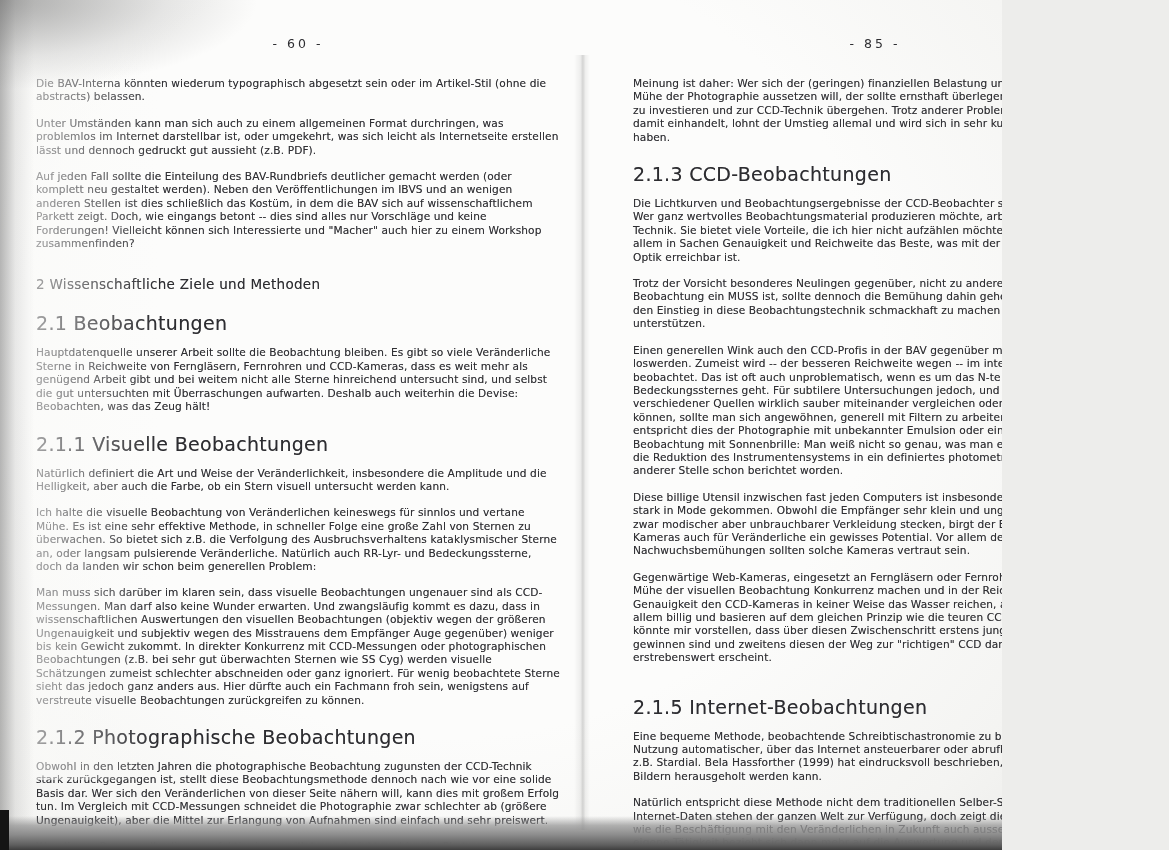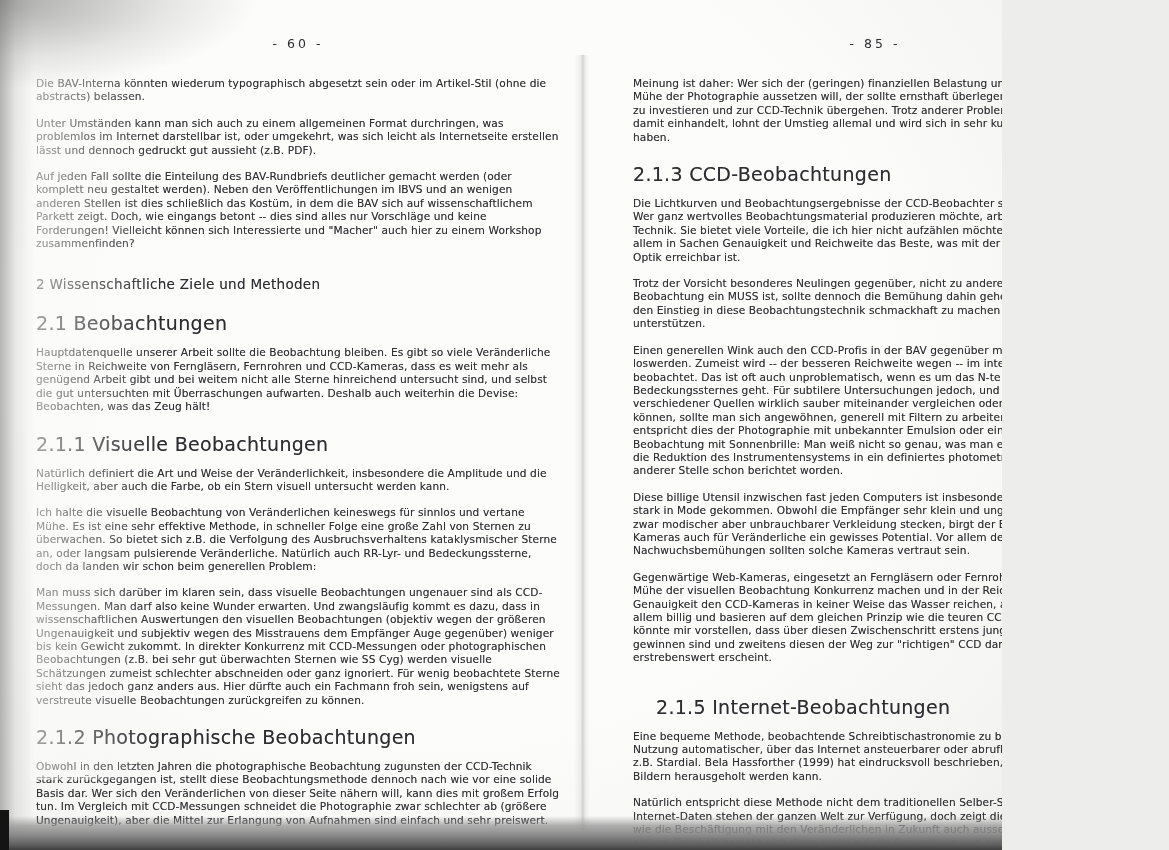--- a/index.html
+++ b/index.html
@@ -29,21 +29,21 @@
   .h1{
     margin:26px 0 8px 0;
     font-size:13.5px;line-height:17px;color:#2c2c30;font-weight:400;
     letter-spacing:0.3px;text-shadow:0 0 0.4px rgba(70,70,75,0.5);
   }
   .h2{
     margin:22px 0 14px 0;
     font-size:19px;line-height:17px;color:#2c2c30;font-weight:400;
     letter-spacing:0.3px;text-shadow:0 0 0.4px rgba(70,70,75,0.5);
   }
-  .mt-lg{margin-top:34px;margin-left:23px;}
+  .mt-lg{margin-top:34px;}
   
   .edge-left{
     position:absolute;left:0;top:0;width:34px;height:850px;
     background:linear-gradient(to right, rgba(95,95,95,0.45), rgba(140,140,140,0.18) 45%, rgba(160,160,160,0) 100%);
     pointer-events:none;
   }
   .corner-tl{
     position:absolute;left:0;top:0;width:260px;height:90px;
     background:radial-gradient(ellipse at 0% 0%, rgba(105,105,105,0.55), rgba(140,140,140,0.2) 45%, rgba(160,160,160,0) 70%);
     pointer-events:none;

